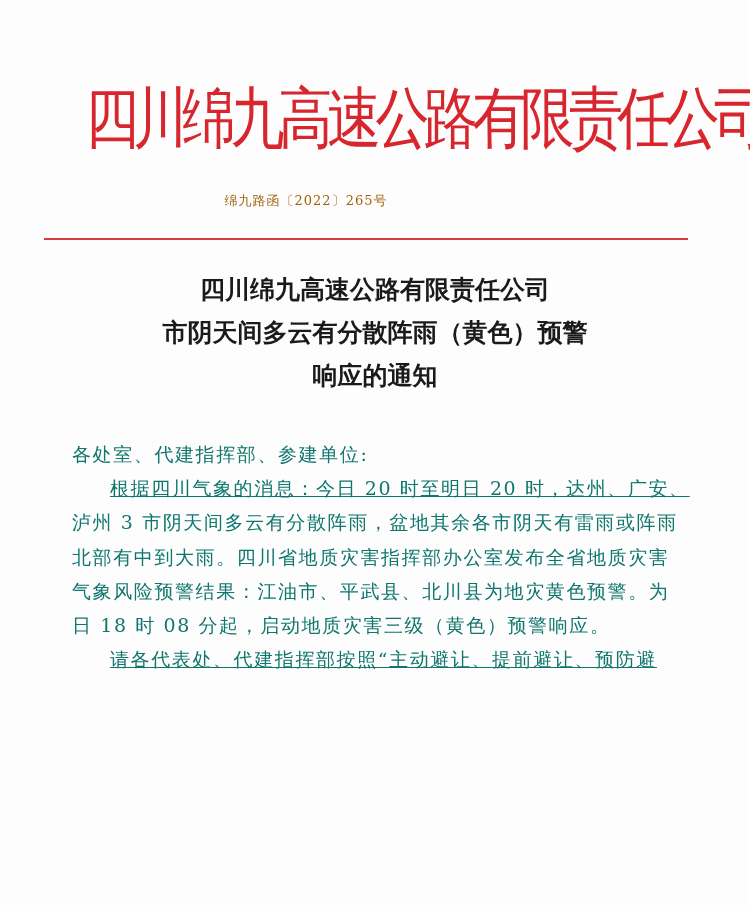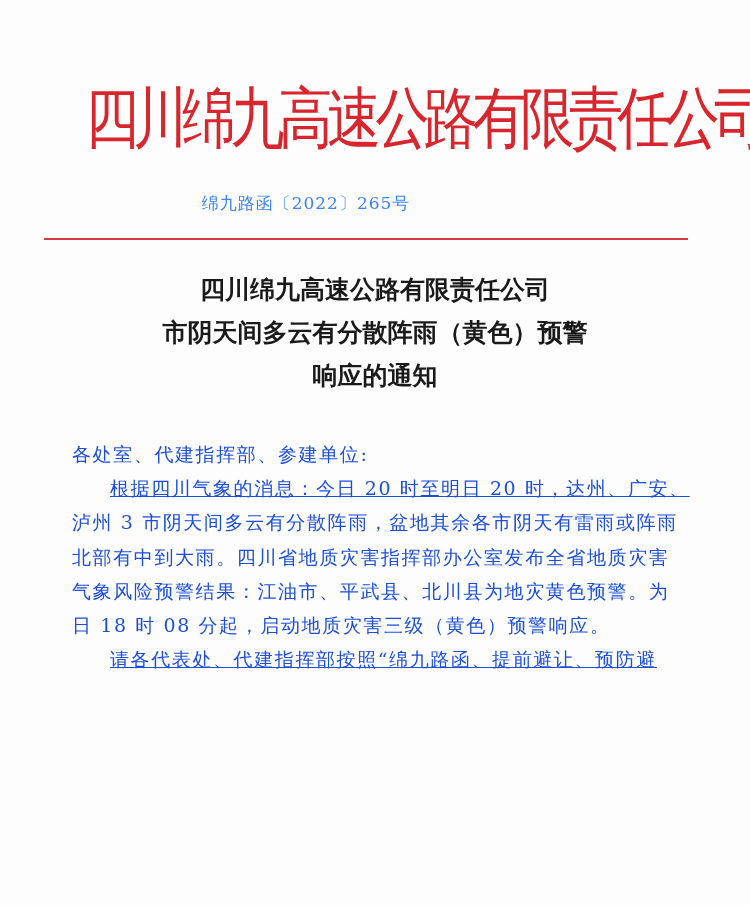--- a/index.html
+++ b/index.html
@@ -6,33 +6,33 @@
     body { width: 750px; height: 905px; overflow: hidden; position: relative; }
     .page { position: absolute; left: 0; top: 0; width: 750px; height: 905px; background: #fdfdfd; }
     .masthead {
       position: absolute; left: 64px; top: 78px; width: 610px; height: 80px;
       color: #d8262e; font-family: "DejaVu Serif", serif; font-size: 58px;
       line-height: 80px; letter-spacing: -6px; text-align: center; white-space: nowrap;
       transform: scaleX(0.93) scaleY(1.15); transform-origin: center;
     }
     .docnum {
       position: absolute; left: 0; top: 192px; width: 612px; text-align: center;
-      font-family: "DejaVu Serif", serif; font-size: 17px; color: #3b82f6; letter-spacing: 1px;
+      font-family: "DejaVu Serif", serif; font-size: 13px; color: #a16207; letter-spacing: 1px;
     }
     .rule { position: absolute; left: 44px; top: 238px; width: 644px; height: 2px; background: #d43a40; }
     .title {
       position: absolute; left: 0; top: 268px; width: 750px; text-align: center;
       font-family: "DejaVu Sans", sans-serif; font-weight: bold; font-size: 25px;
       line-height: 43px; color: #1a1a1a;
     }
     .title div { white-space: nowrap; }
     .body {
       position: absolute; left: 72px; top: 437px; width: 650px;
       font-family: "DejaVu Serif", serif; font-size: 19px; line-height: 34.2px;
-      color: #1d4ed8; letter-spacing: 1.6px;
+      color: #0f766e; letter-spacing: 1.6px;
     }
     .body .line { white-space: nowrap; height: 34.2px; }
     .indent { padding-left: 38px; text-decoration: underline; }
   </style>
 </head>
 <body>
 
 <div class="page">
   <div class="masthead">四川绵九高速公路有限责任公司文件</div>
   <div class="docnum">绵九路函〔2022〕265号</div>
@@ -44,15 +44,15 @@
     <div>响应的通知</div>
   </div>
 
   <div class="body">
     <div class="line">各处室、代建指挥部、参建单位:</div>
     <div class="line indent">根据四川气象的消息：今日 20 时至明日 20 时，达州、广安、</div>
     <div class="line">泸州 3 市阴天间多云有分散阵雨，盆地其余各市阴天有雷雨或阵雨</div>
     <div class="line">北部有中到大雨。四川省地质灾害指挥部办公室发布全省地质灾害</div>
     <div class="line">气象风险预警结果：江油市、平武县、北川县为地灾黄色预警。为</div>
     <div class="line">日 18 时 08 分起，启动地质灾害三级（黄色）预警响应。</div>
-    <div class="line indent">请各代表处、代建指挥部按照“绵九路函、提前避让、预防避</div>
+    <div class="line indent">请各代表处、代建指挥部按照“主动避让、提前避让、预防避</div>
   </div>
 </div>
 
 </body></html>

